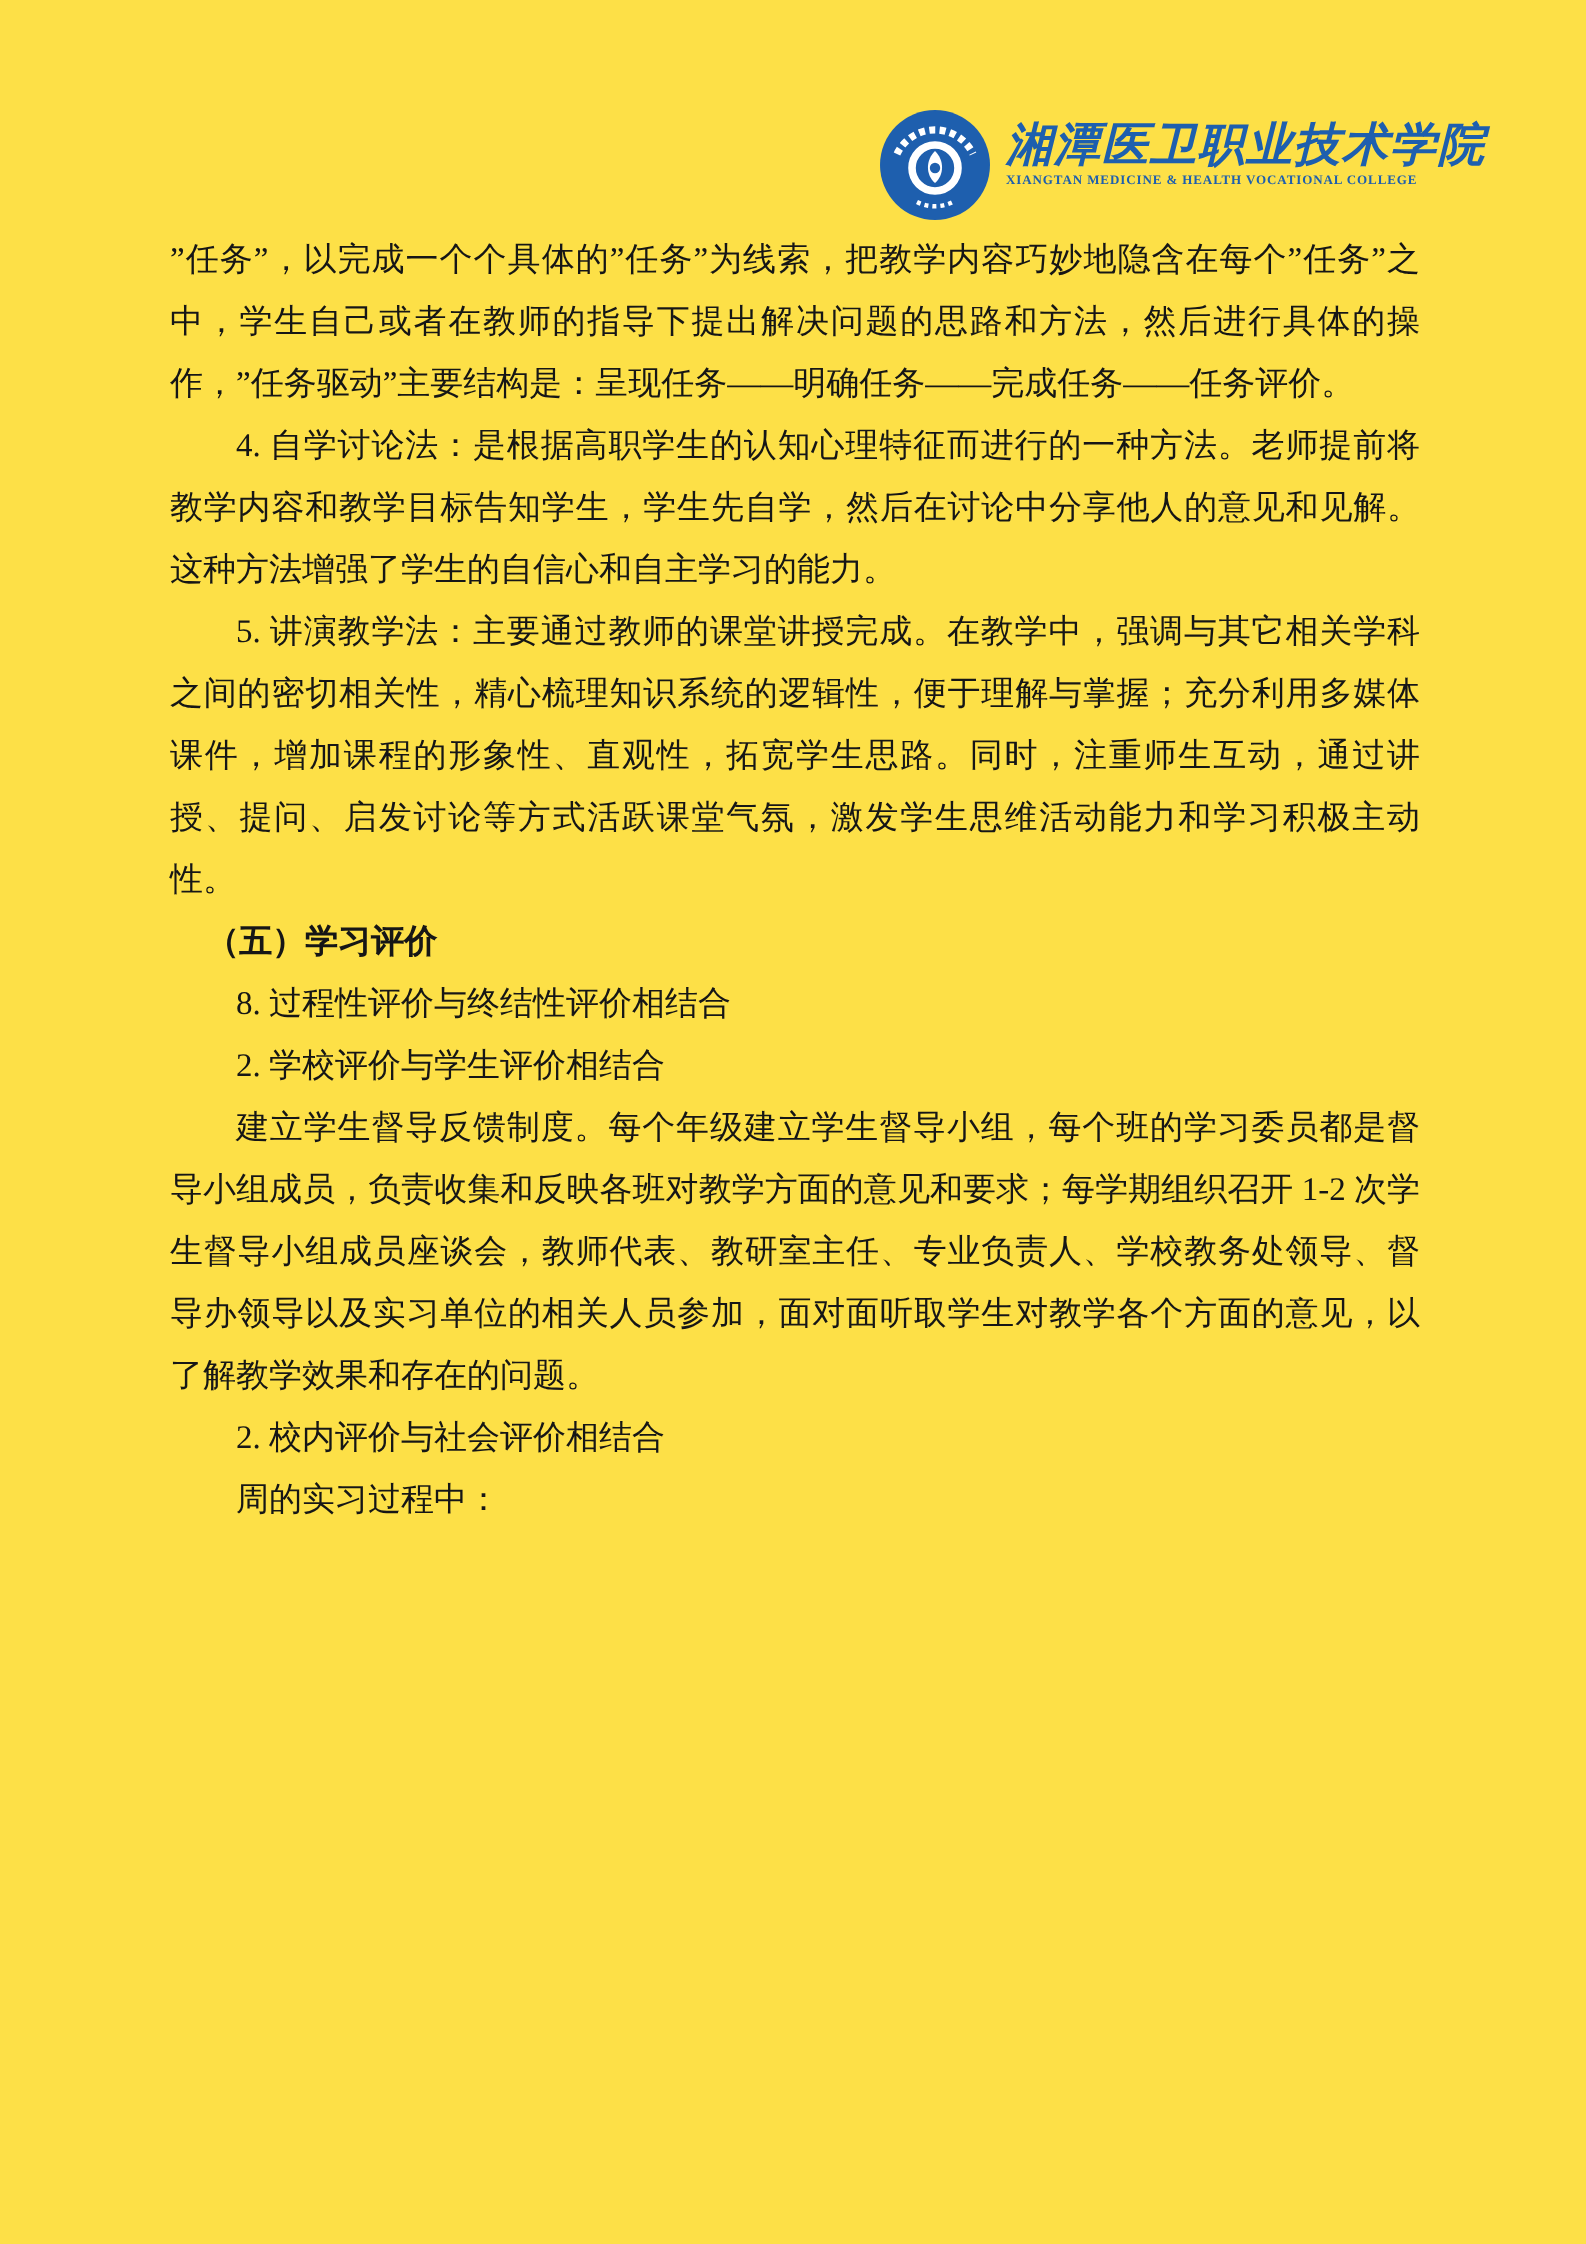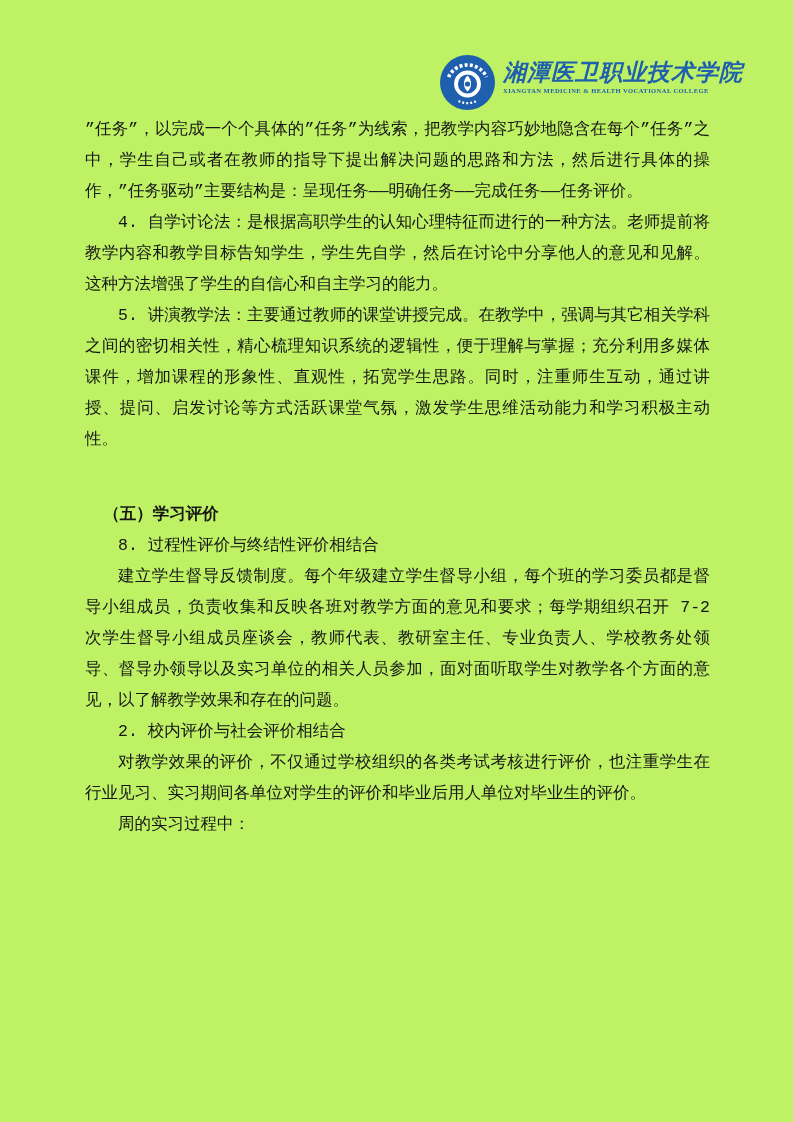--- a/index.html
+++ b/index.html
@@ -1,17 +1,17 @@
 <!DOCTYPE html>
 <html style="--accent: #1e5fae;"><head>
 <meta charset="utf-8">
 <style>
   html,body{margin:0;padding:0;background:#ffffff;}
   .page{
-    width:793px;height:1122px;background:#bef264;position:relative;
+    width:793px;height:1122px;background:#fde047;position:relative;
     font-family:"Liberation Serif","DejaVu Serif",serif;
     box-sizing:border-box;overflow:hidden;
   }
   .header{
     padding:54px 50px 0 85px;
     display:flex;justify-content:flex-end;align-items:flex-start;
   }
   .logo{display:flex;align-items:flex-start;gap:7px;}
   .logo svg{width:57px;height:57px;display:block;}
   .logo-text{display:flex;flex-direction:column;padding-top:5px;}
@@ -21,23 +21,23 @@
   }
   .en-name{
     color:var(--accent,#1e5fae);font-size:6.5px;font-weight:bold;
     letter-spacing:0.45px;white-space:nowrap;margin-top:1px;
   }
   .content{
     padding:3px 83px 0 85px;
     font-size:16.5px;line-height:31px;color:#161616;
     text-align:justify;
   }
-  .para{margin:0;font-family:Liberation Mono, monospace;}
+  .para{margin:0;}
   .para.indent{text-indent:2em;}
-  .para.heading{font-weight:bold;text-indent:1.1em;margin-top:44px;}
+  .para.heading{font-weight:bold;text-indent:1.1em;}
 </style>
 </head>
 <body>
 
 <div class="page">
 
   <div class="header">
     <div class="logo">
       <svg viewBox="0 0 57 57" aria-hidden="true">
         <circle cx="28.5" cy="28.5" r="27.5" fill="#1e5fae"></circle>
@@ -53,19 +53,19 @@
       </div>
     </div>
   </div>
 
   <div class="content" id="doc-body">
       <p class="para">”任务”，以完成一个个具体的”任务”为线索，把教学内容巧妙地隐含在每个”任务”之中，学生自己或者在教师的指导下提出解决问题的思路和方法，然后进行具体的操作，”任务驱动”主要结构是：呈现任务——明确任务——完成任务——任务评价。</p>
       <p class="para indent">4. 自学讨论法：是根据高职学生的认知心理特征而进行的一种方法。老师提前将教学内容和教学目标告知学生，学生先自学，然后在讨论中分享他人的意见和见解。这种方法增强了学生的自信心和自主学习的能力。</p>
       <p class="para indent">5. 讲演教学法：主要通过教师的课堂讲授完成。在教学中，强调与其它相关学科之间的密切相关性，精心梳理知识系统的逻辑性，便于理解与掌握；充分利用多媒体课件，增加课程的形象性、直观性，拓宽学生思路。同时，注重师生互动，通过讲授、提问、启发讨论等方式活跃课堂气氛，激发学生思维活动能力和学习积极主动性。</p>
       <p class="para heading">（五）学习评价</p>
       <p class="para indent">8. 过程性评价与终结性评价相结合</p>
-      <p class="para indent">建立学生督导反馈制度。每个年级建立学生督导小组，每个班的学习委员都是督导小组成员，负责收集和反映各班对教学方面的意见和要求；每学期组织召开 7-2 次学生督导小组成员座谈会，教师代表、教研室主任、专业负责人、学校教务处领导、督导办领导以及实习单位的相关人员参加，面对面听取学生对教学各个方面的意见，以了解教学效果和存在的问题。</p>
+      <p class="para indent">2. 学校评价与学生评价相结合</p>
+      <p class="para indent">建立学生督导反馈制度。每个年级建立学生督导小组，每个班的学习委员都是督导小组成员，负责收集和反映各班对教学方面的意见和要求；每学期组织召开 1-2 次学生督导小组成员座谈会，教师代表、教研室主任、专业负责人、学校教务处领导、督导办领导以及实习单位的相关人员参加，面对面听取学生对教学各个方面的意见，以了解教学效果和存在的问题。</p>
       <p class="para indent">2. 校内评价与社会评价相结合</p>
-      <p class="para indent">对教学效果的评价，不仅通过学校组织的各类考试考核进行评价，也注重学生在行业见习、实习期间各单位对学生的评价和毕业后用人单位对毕业生的评价。</p>
       <p class="para indent">周的实习过程中：</p>
     </div>
 
 </div>
 
 </body></html>

